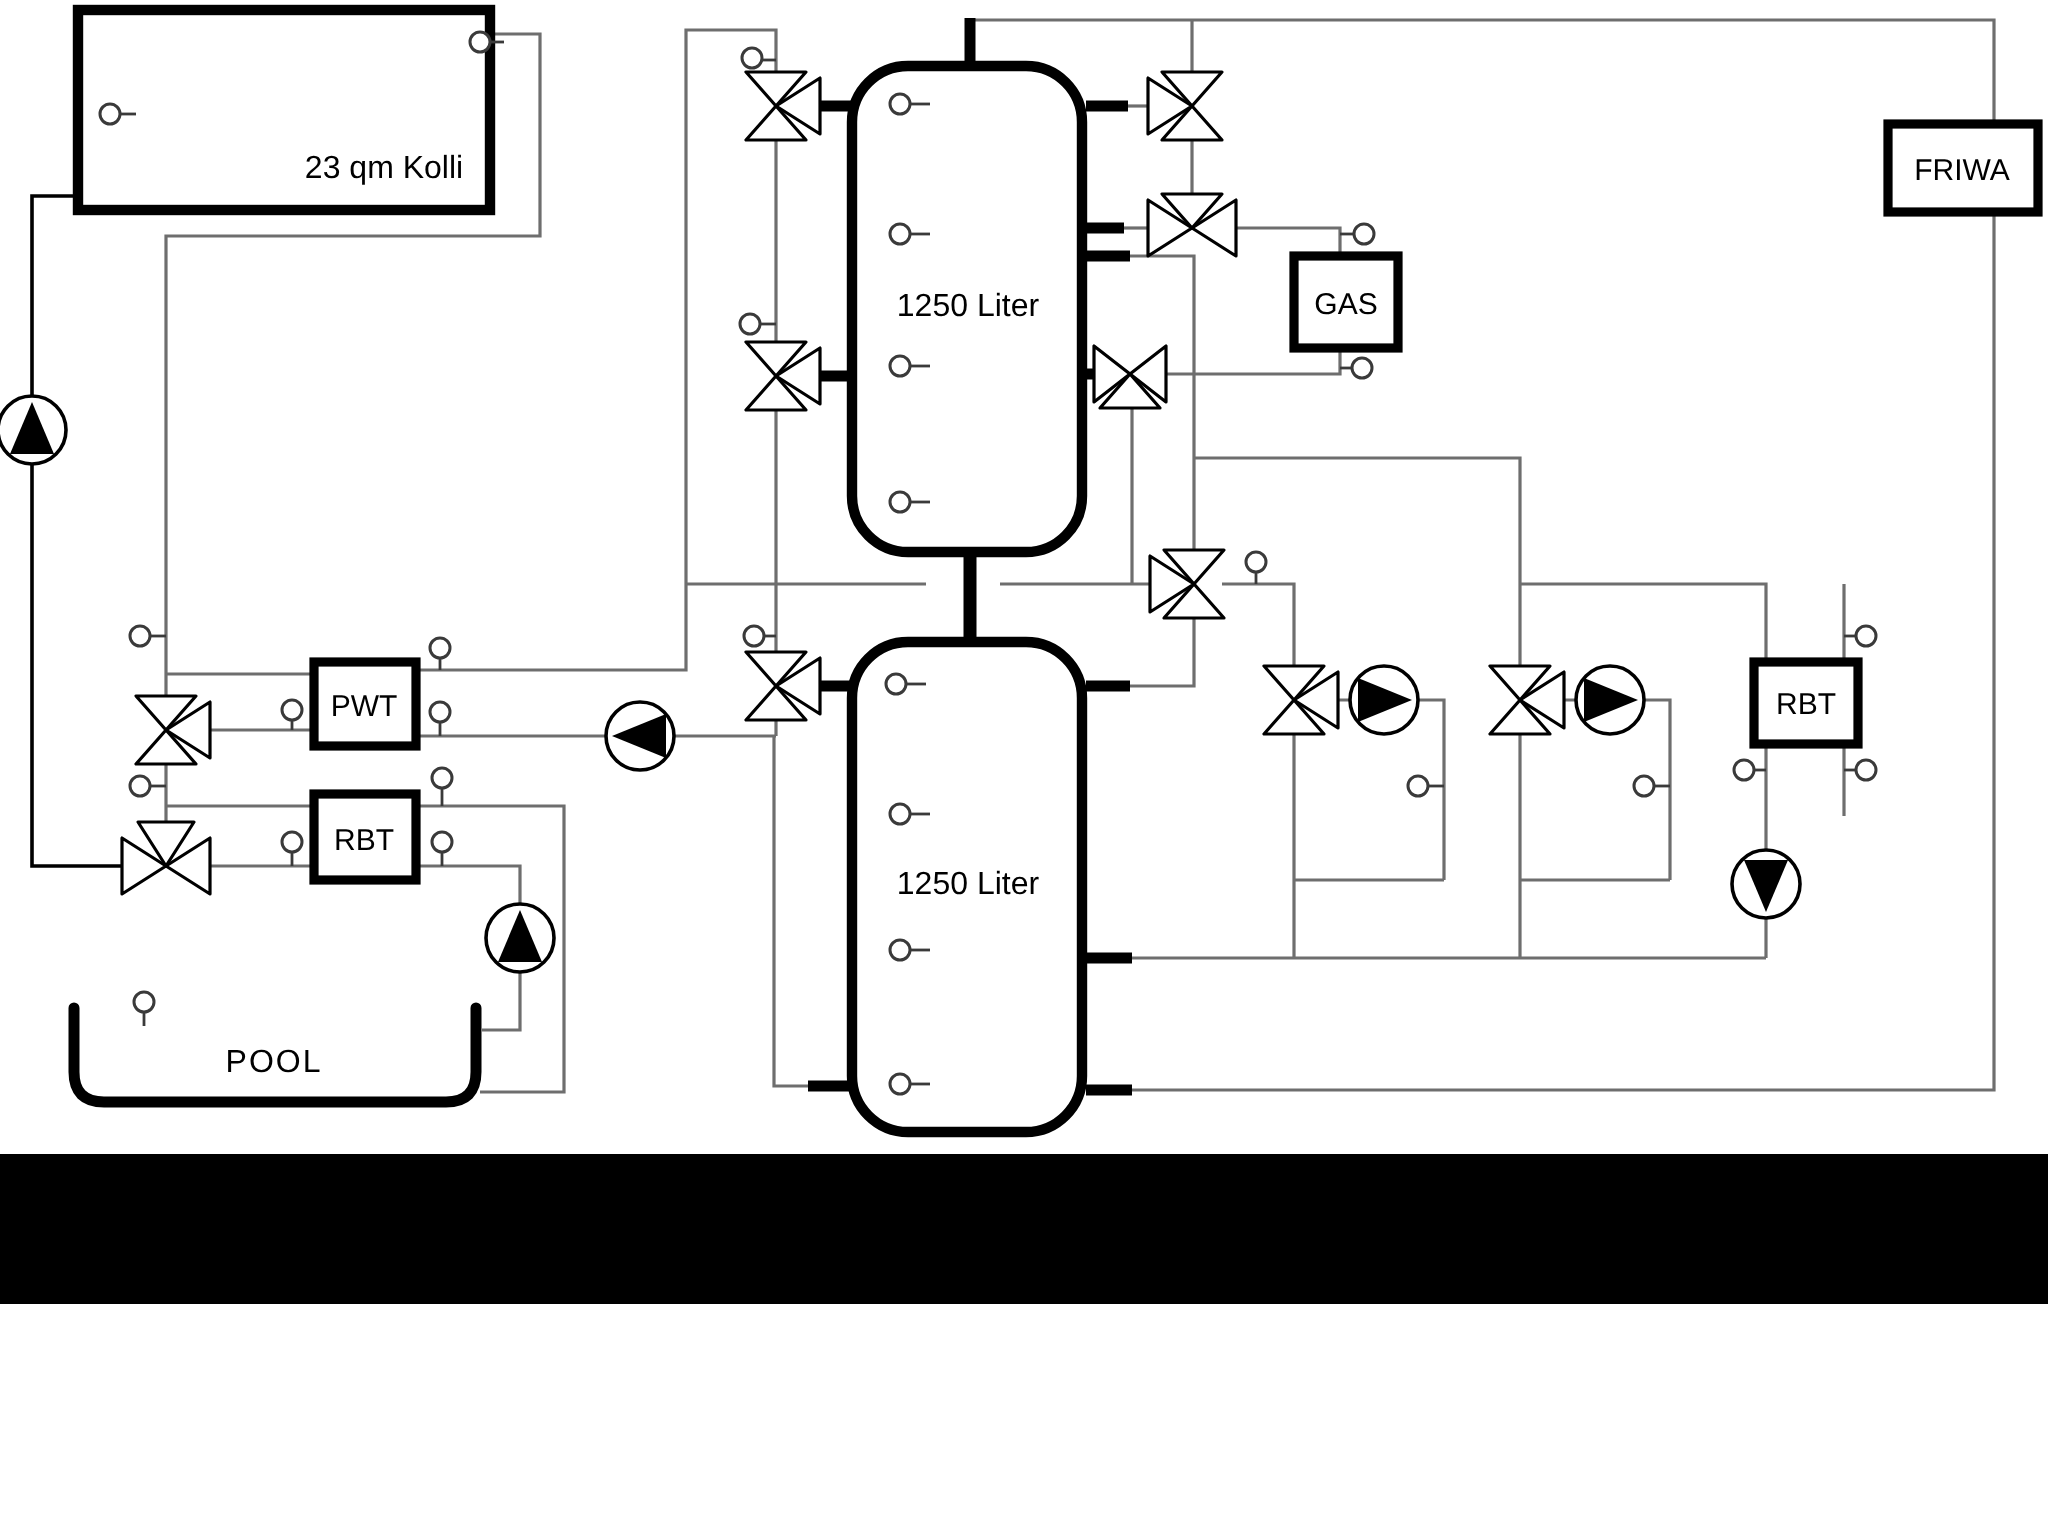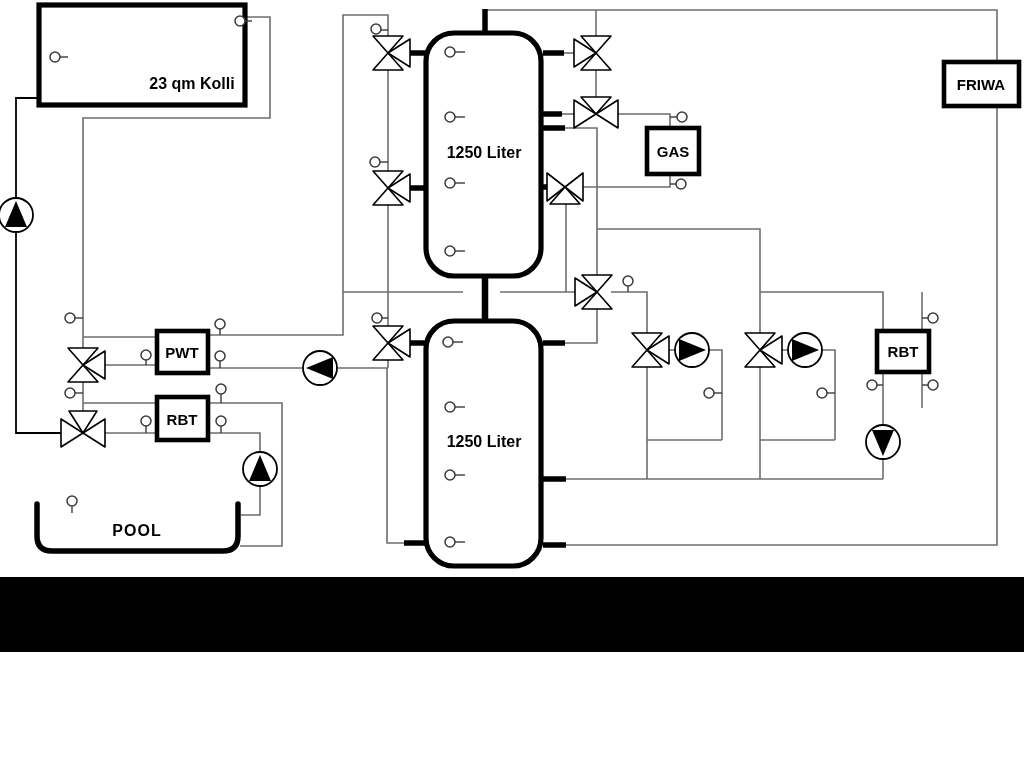--- a/index.html
+++ b/index.html
@@ -1,17 +1,17 @@
 <!DOCTYPE html>
 <html><head>
 <meta charset="utf-8">
 <style>
   html,body{margin:0;padding:0;background:#fff;}
   #stage{position:relative;width:1024px;height:652px;background:#fff;overflow:hidden;
-         font-family:"Liberation Sans",sans-serif;font-weight:bold;}
+         font-family:"Liberation Sans",sans-serif;}
   svg{display:block}
   .pipe{stroke:#6e6e6e;stroke-width:1.6;fill:none}
   .pipe-dark{stroke:#000;stroke-width:1.8;fill:none}
   .port{stroke:#000;stroke-width:5.5;fill:none}
   .portw{stroke:#000;stroke-width:6.5;fill:none}
   .valve{fill:#fff;stroke:#000;stroke-width:1.6;stroke-linejoin:round}
   .pumpc{fill:#fff;stroke:#000;stroke-width:1.8}
   .pumpt{fill:#000;stroke:none}
   .sensor{fill:#fff;stroke:#3a3a3a;stroke-width:1.5}
   .stem{stroke:#3a3a3a;stroke-width:1.4;fill:none}

